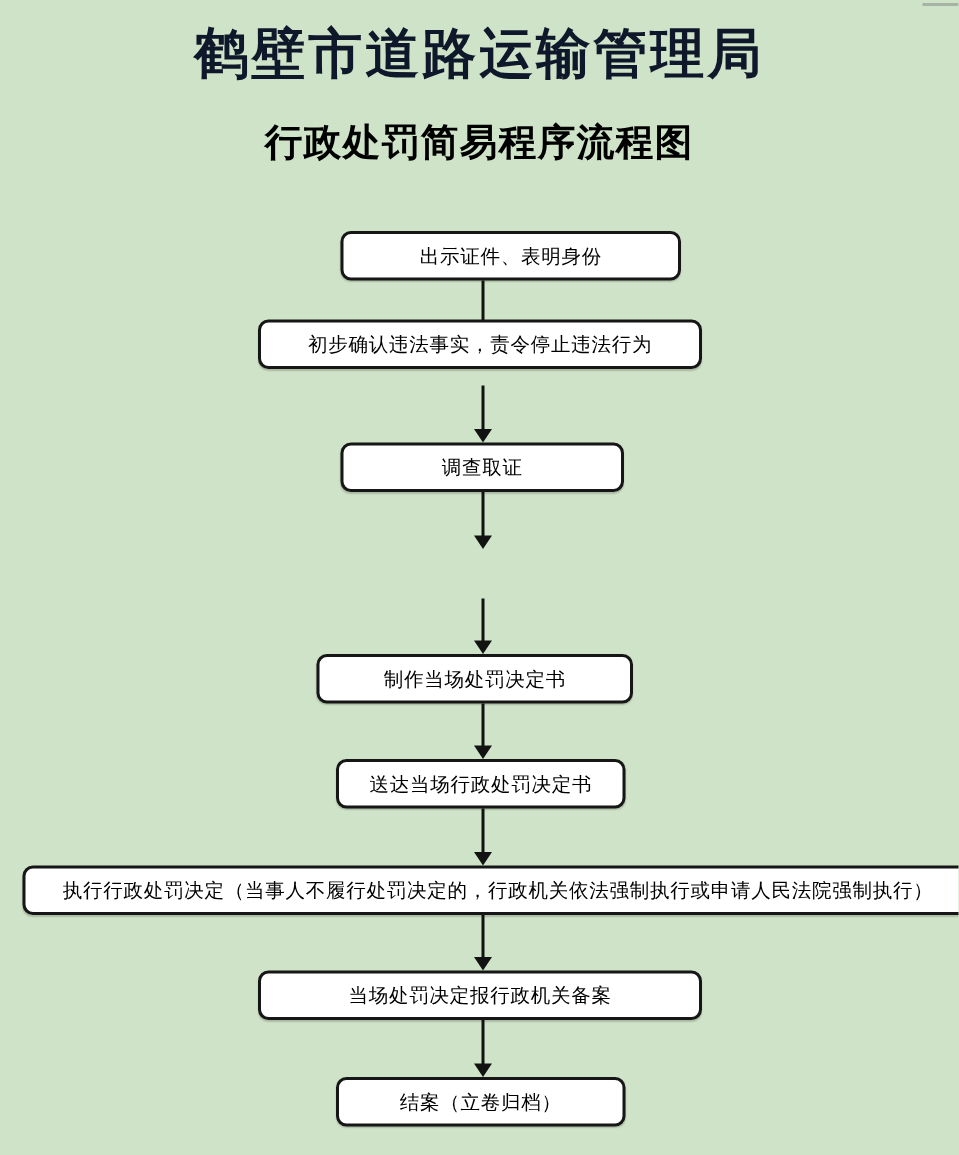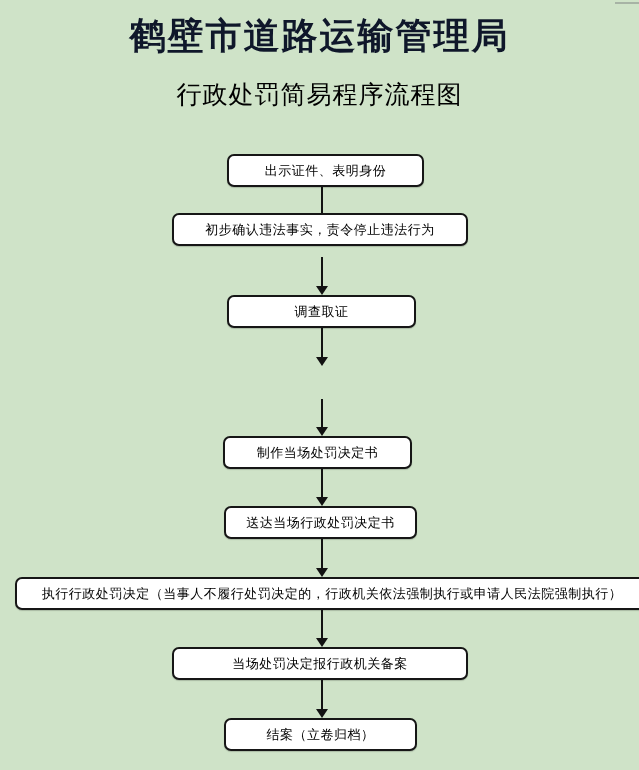--- a/index.html
+++ b/index.html
@@ -20,21 +20,21 @@
     font-family: "Liberation Serif", serif;
     font-weight: bold; font-size: 36px;
     letter-spacing: 2px;
     color: #0f172a;
     white-space: nowrap;
   }
   .subtitle {
     position: absolute; top: 78px; left: 0; width: 100%;
     text-align: center;
     font-family: "Liberation Sans", sans-serif;
-    font-weight: normal; font-size: 25px;
+    font-weight: bold; font-size: 25px;
     letter-spacing: 1px;
     color: #000;
     white-space: nowrap;
   }
   .box {
     position: absolute;
     height: 33px;
     box-sizing: border-box;
     background: #ffffff;
     border: 2px solid #161616;
@@ -74,38 +74,38 @@
 </head>
 <body>
 
 <div class="canvas">
 
   <div class="title">鹤壁市道路运输管理局</div>
   <div class="subtitle">行政处罚简易程序流程图</div>
 
   <div class="edge-artifact"></div>
 
-  <div class="box" style="left:227px; top:154px; width:197px;">
+  <div class="box" style="left:227px; top:154px; width:227px;">
     <span>出示证件、表明身份</span>
   </div>
   <div class="arrow" style="top:187px; height:37px;"></div>
 
   <div class="box" style="left:172px; top:213px; width:296px;">
     <span>初步确认违法事实，责令停止违法行为</span>
   </div>
   <div class="arrow" style="top:257px; height:38px;"></div>
 
   <div class="box" style="left:227px; top:295px; width:189px;">
     <span>调查取证</span>
   </div>
   <div class="arrow" style="top:328px; height:38px;"></div>
 
   <div class="arrow" style="top:399px; height:37px;"></div>
 
-  <div class="box" style="left:223px; top:436px; width:189px;">
+  <div class="box" style="left:211px; top:436px; width:211px;">
     <span>制作当场处罚决定书</span>
   </div>
   <div class="arrow" style="top:469px; height:37px;"></div>
 
   <div class="box" style="left:224px; top:506px; width:193px;">
     <span>送达当场行政处罚决定书</span>
   </div>
   <div class="arrow" style="top:539px; height:38px;"></div>
 
   <div class="box" style="left:15px; top:577px; width:634px;">

